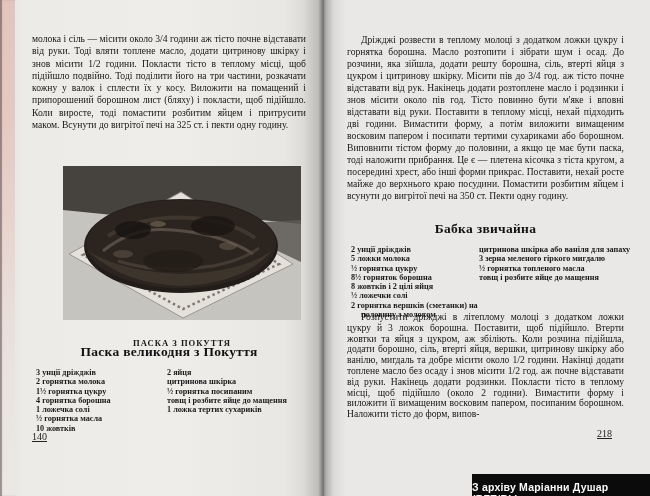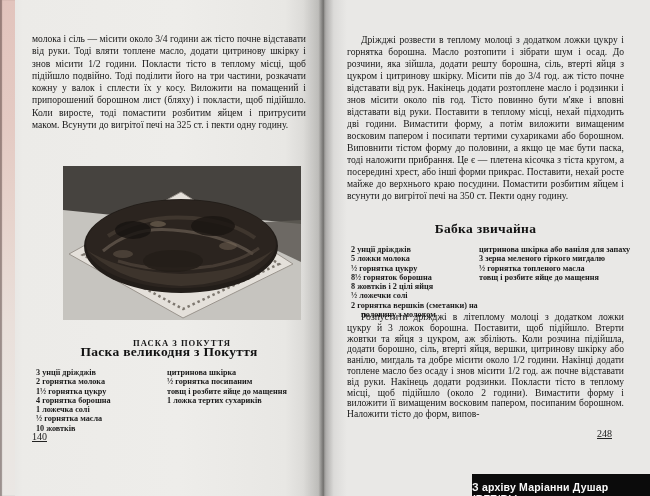--- a/index.html
+++ b/index.html
@@ -113,20 +113,21 @@
       <div class="ing">3 унції дріжджів</div>
       <div class="ing">2 горнятка молока</div>
       <div class="ing">1½ горнятка цукру</div>
       <div class="ing">4 горнятка борошна</div>
       <div class="ing">1 ложечка солі</div>
       <div class="ing">½ горнятка масла</div>
       <div class="ing">10 жовтків</div>
     </div>
 
     <div class="ing-col lp-col2">
+      <div class="ing">2 яйця</div>
       <div class="ing">цитринова шкірка</div>
       <div class="ing">½ горнятка посипаним</div>
       <div class="ing">товщ і розбите яйце до мащення</div>
       <div class="ing">1 ложка тертих сухариків</div>
     </div>
 
     <div class="page-num pn-left">140</div>
   </div>
 
   <div class="gutter"></div>
@@ -149,20 +150,20 @@
 
     <div class="ing-col rp-col2">
       <div class="ing">цитринова шкірка або ваніля для запаху</div>
       <div class="ing">3 зерна меленого гіркого мигдалю</div>
       <div class="ing">½ горнятка топленого масла</div>
       <div class="ing">товщ і розбите яйце до мащення</div>
     </div>
 
     <div class="body-text right-para2 indent">Розпустити дріжджі в літеплому молоці з додатком ложки цукру й 3 ложок борошна. Поставити, щоб підійшло. Втерти жовтки та яйця з цукром, аж збіліють. Коли розчина підійшла, додати борошно, сіль, втерті яйця, вершки, цитринову шкірку або ванілю, мигдаль та добре місити около 1/2 години. Накінці додати топлене масло без осаду і знов місити 1/2 год. аж почне відставати від руки. Накінець додати родзинки. Покласти тісто в теплому місці, щоб підійшло (около 2 години). Вимастити форму і виложити її вимащеним восковим папером, посипаним борошном. Наложити тісто до форм, випов-</div>
 
-    <div class="page-num pn-right">248</div>
+    <div class="page-num pn-right">218</div>
   </div>
 
   <div class="watermark">
     <span>З архіву Маріанни Душар (RFE/RL)</span>
   </div>
 
 </div>
 
 </body></html>

